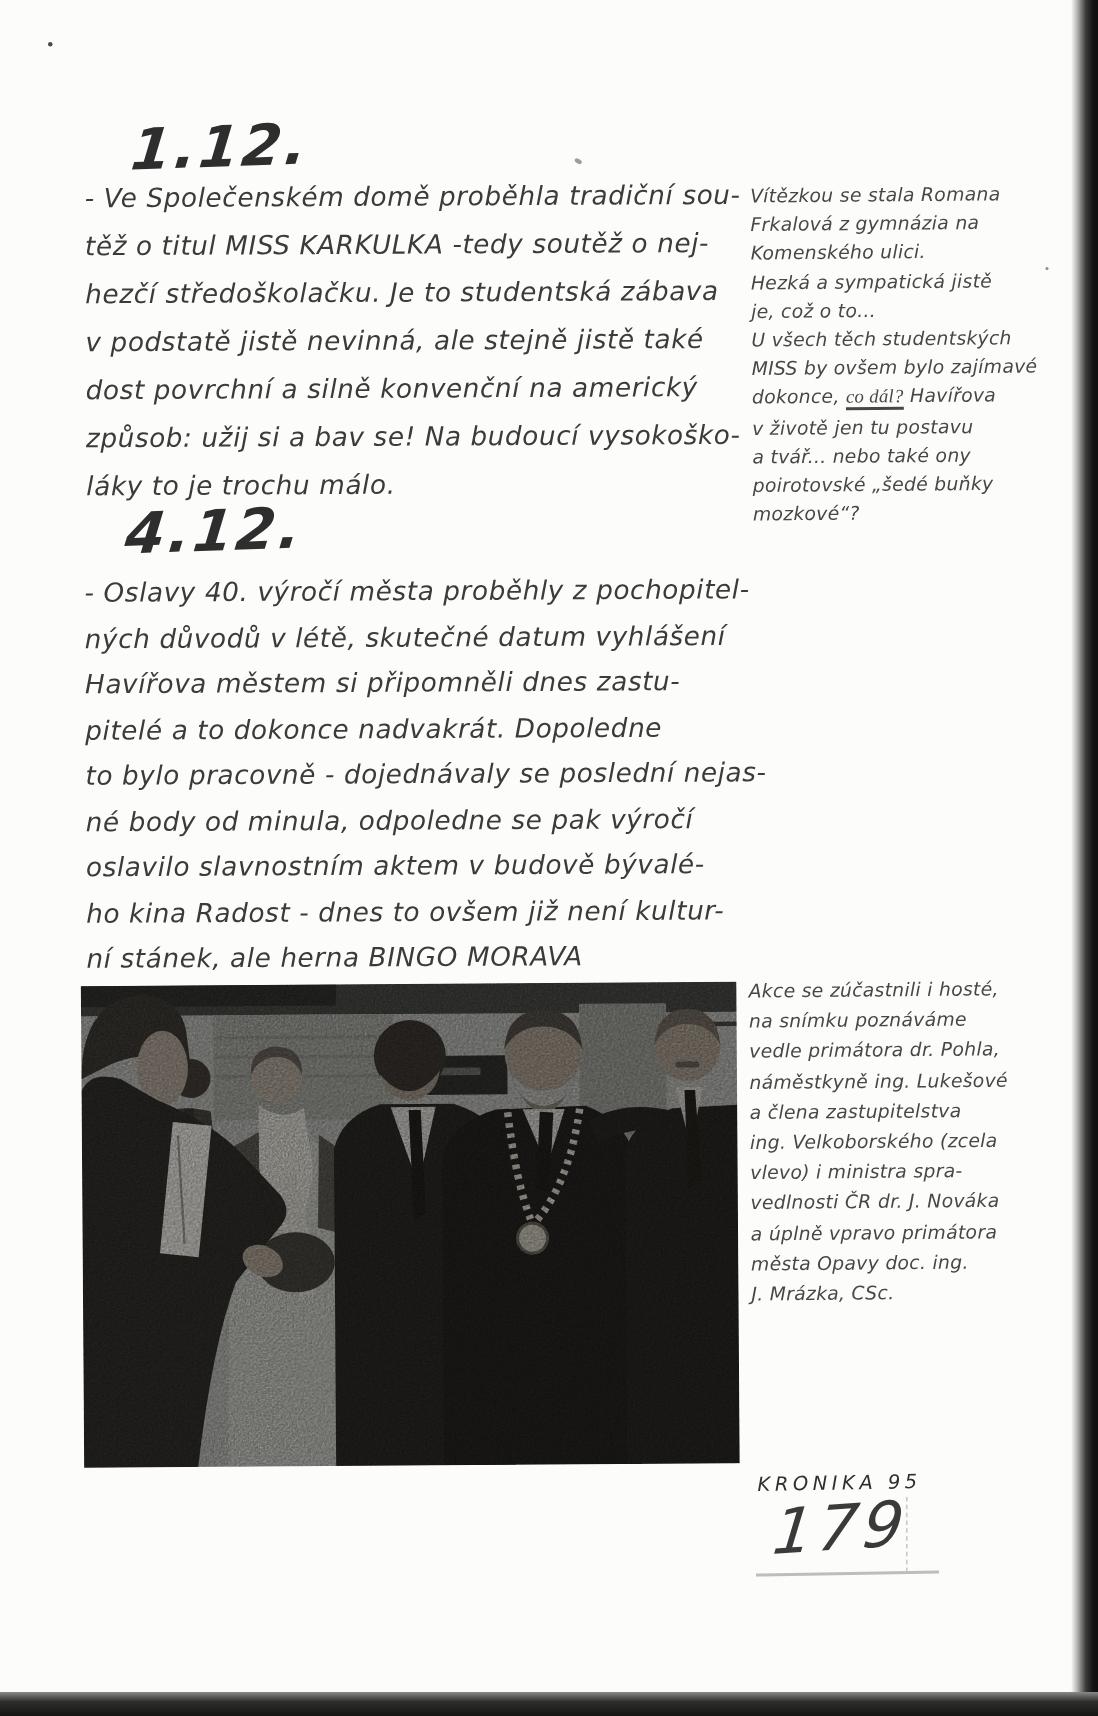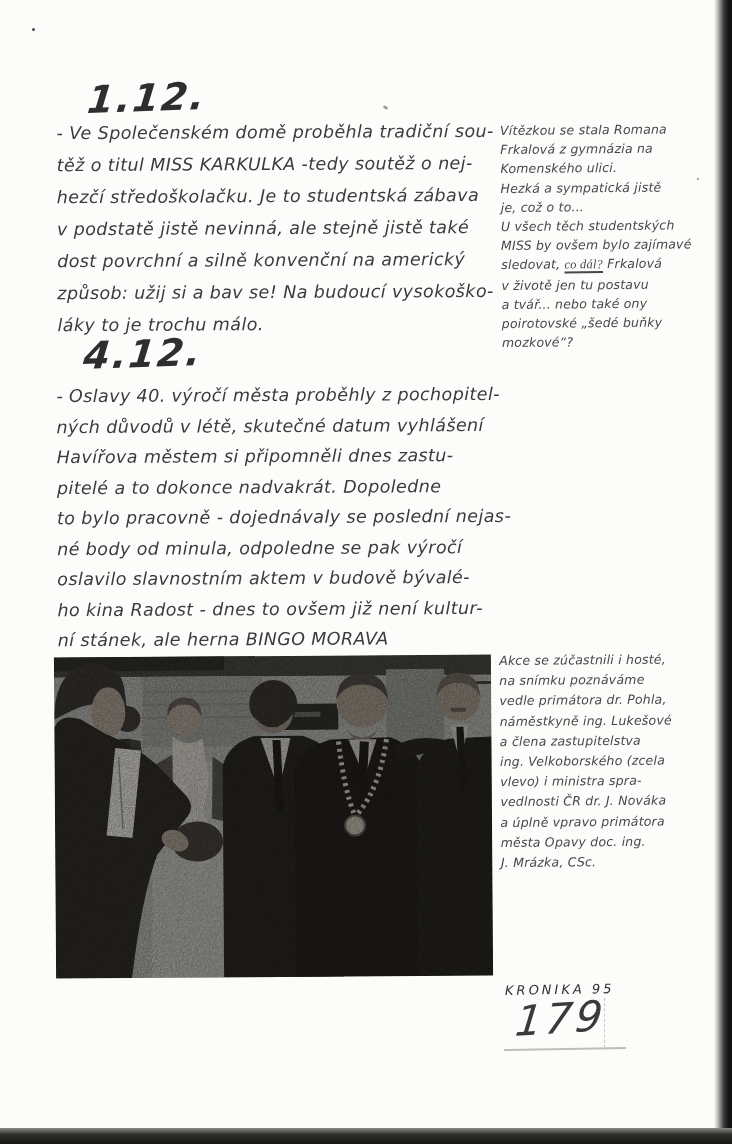--- a/index.html
+++ b/index.html
@@ -76,21 +76,21 @@
   </div>
 
   <div class="margin-note note1 hw">
     <div class="hw-line">Vítězkou se stala Romana</div>
     <div class="hw-line">Frkalová z gymnázia na</div>
     <div class="hw-line">Komenského ulici.</div>
     <div class="hw-line">Hezká a sympatická jistě</div>
     <div class="hw-line">je, což o to...</div>
     <div class="hw-line">U všech těch studentských</div>
     <div class="hw-line">MISS by ovšem bylo zajímavé</div>
-    <div class="hw-line"><span>sledovat, </span><span class="underline">co dál?</span><span> Frkalová</span></div>
+    <div class="hw-line"><span>dokonce, </span><span class="underline">co dál?</span><span> Havířova</span></div>
     <div class="hw-line">v životě jen tu postavu</div>
     <div class="hw-line">a tvář... nebo také ony</div>
     <div class="hw-line">poirotovské „šedé buňky</div>
     <div class="hw-line">mozkové“?</div>
   </div>
 
   <div class="photo-frame" role="img" aria-label="Grainy black-and-white newspaper photograph: five officials in dark suits and a woman with a light scarf stand in a row; the bearded man right of centre wears the mayoral ceremonial chain with a medallion; the man at far left, seen in profile, holds white papers.">
     <svg width="437" height="321" viewBox="0 0 437 321">
       <defs>
         <filter id="grain" x="0" y="0" width="100%" height="100%">

